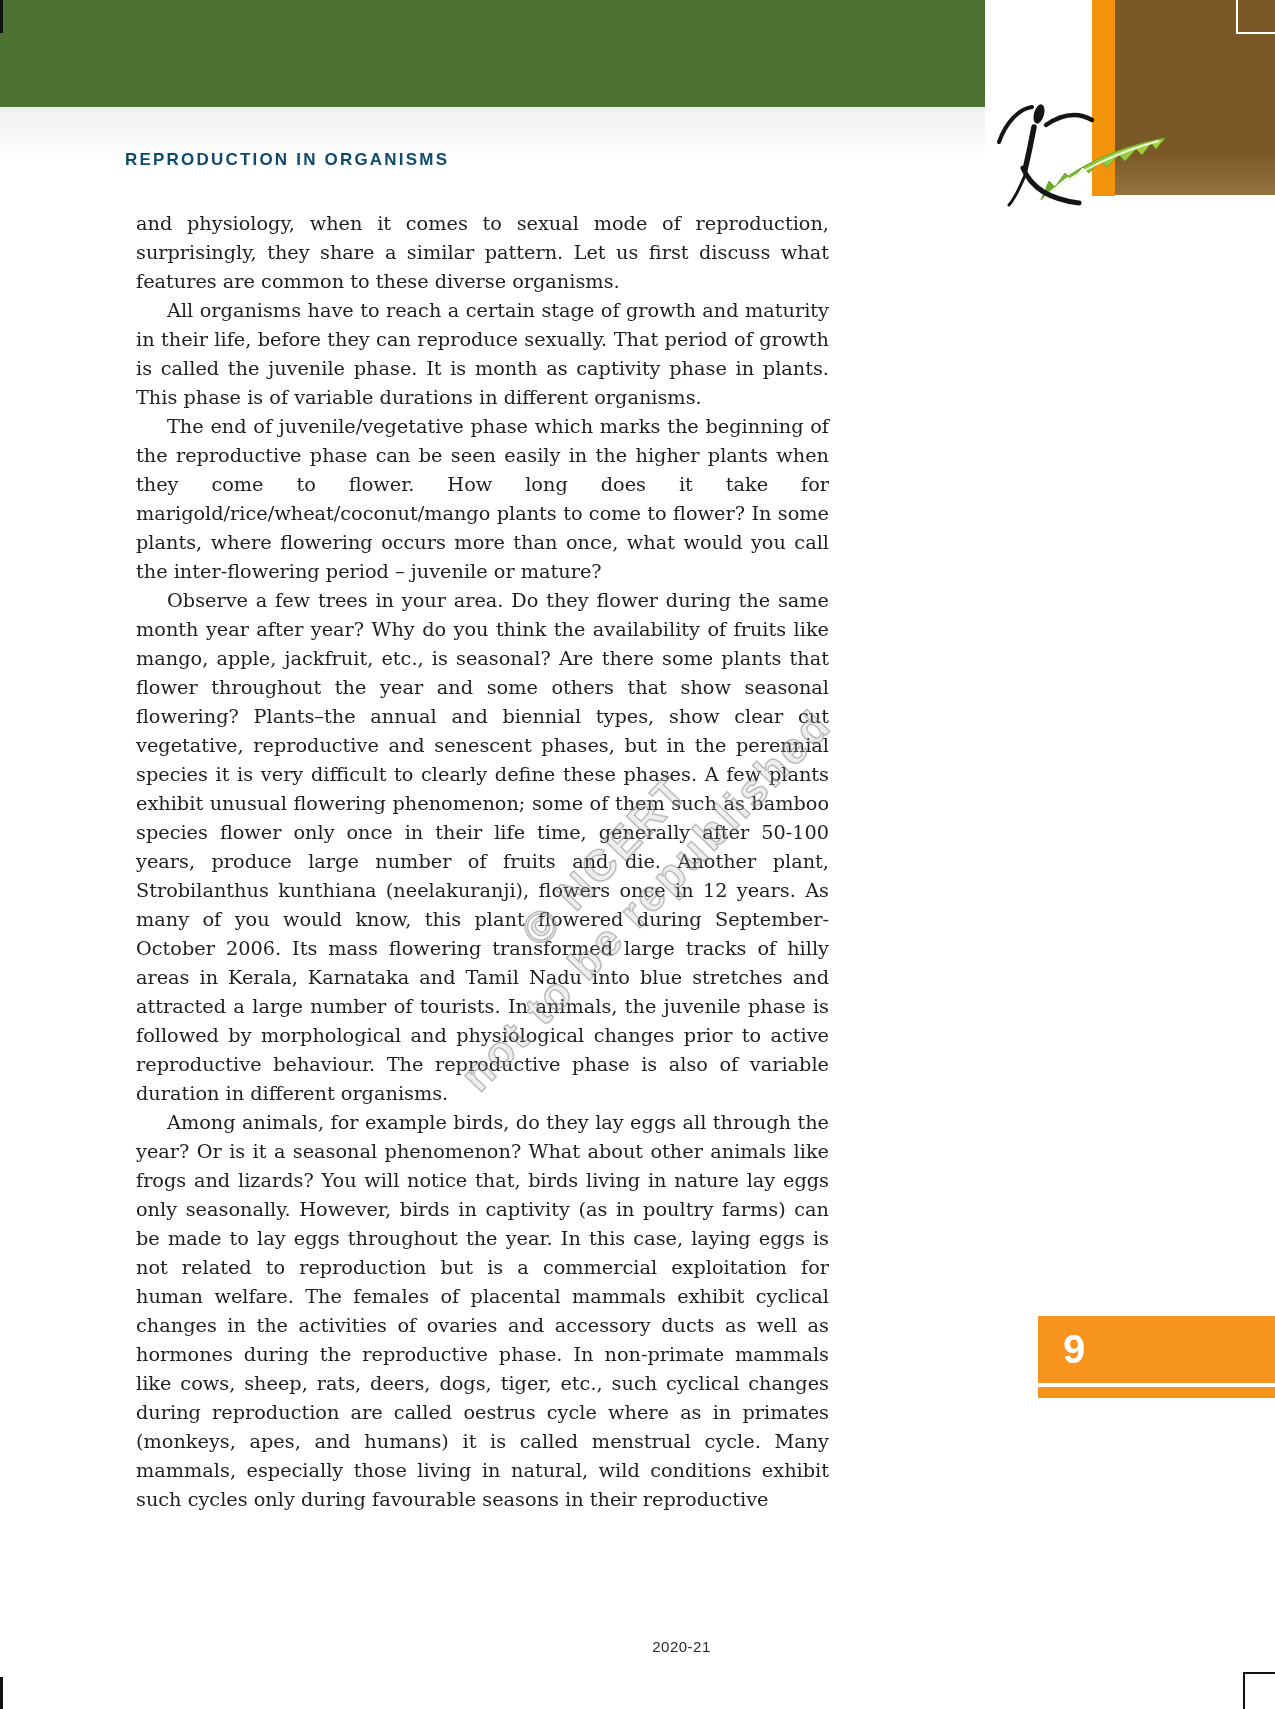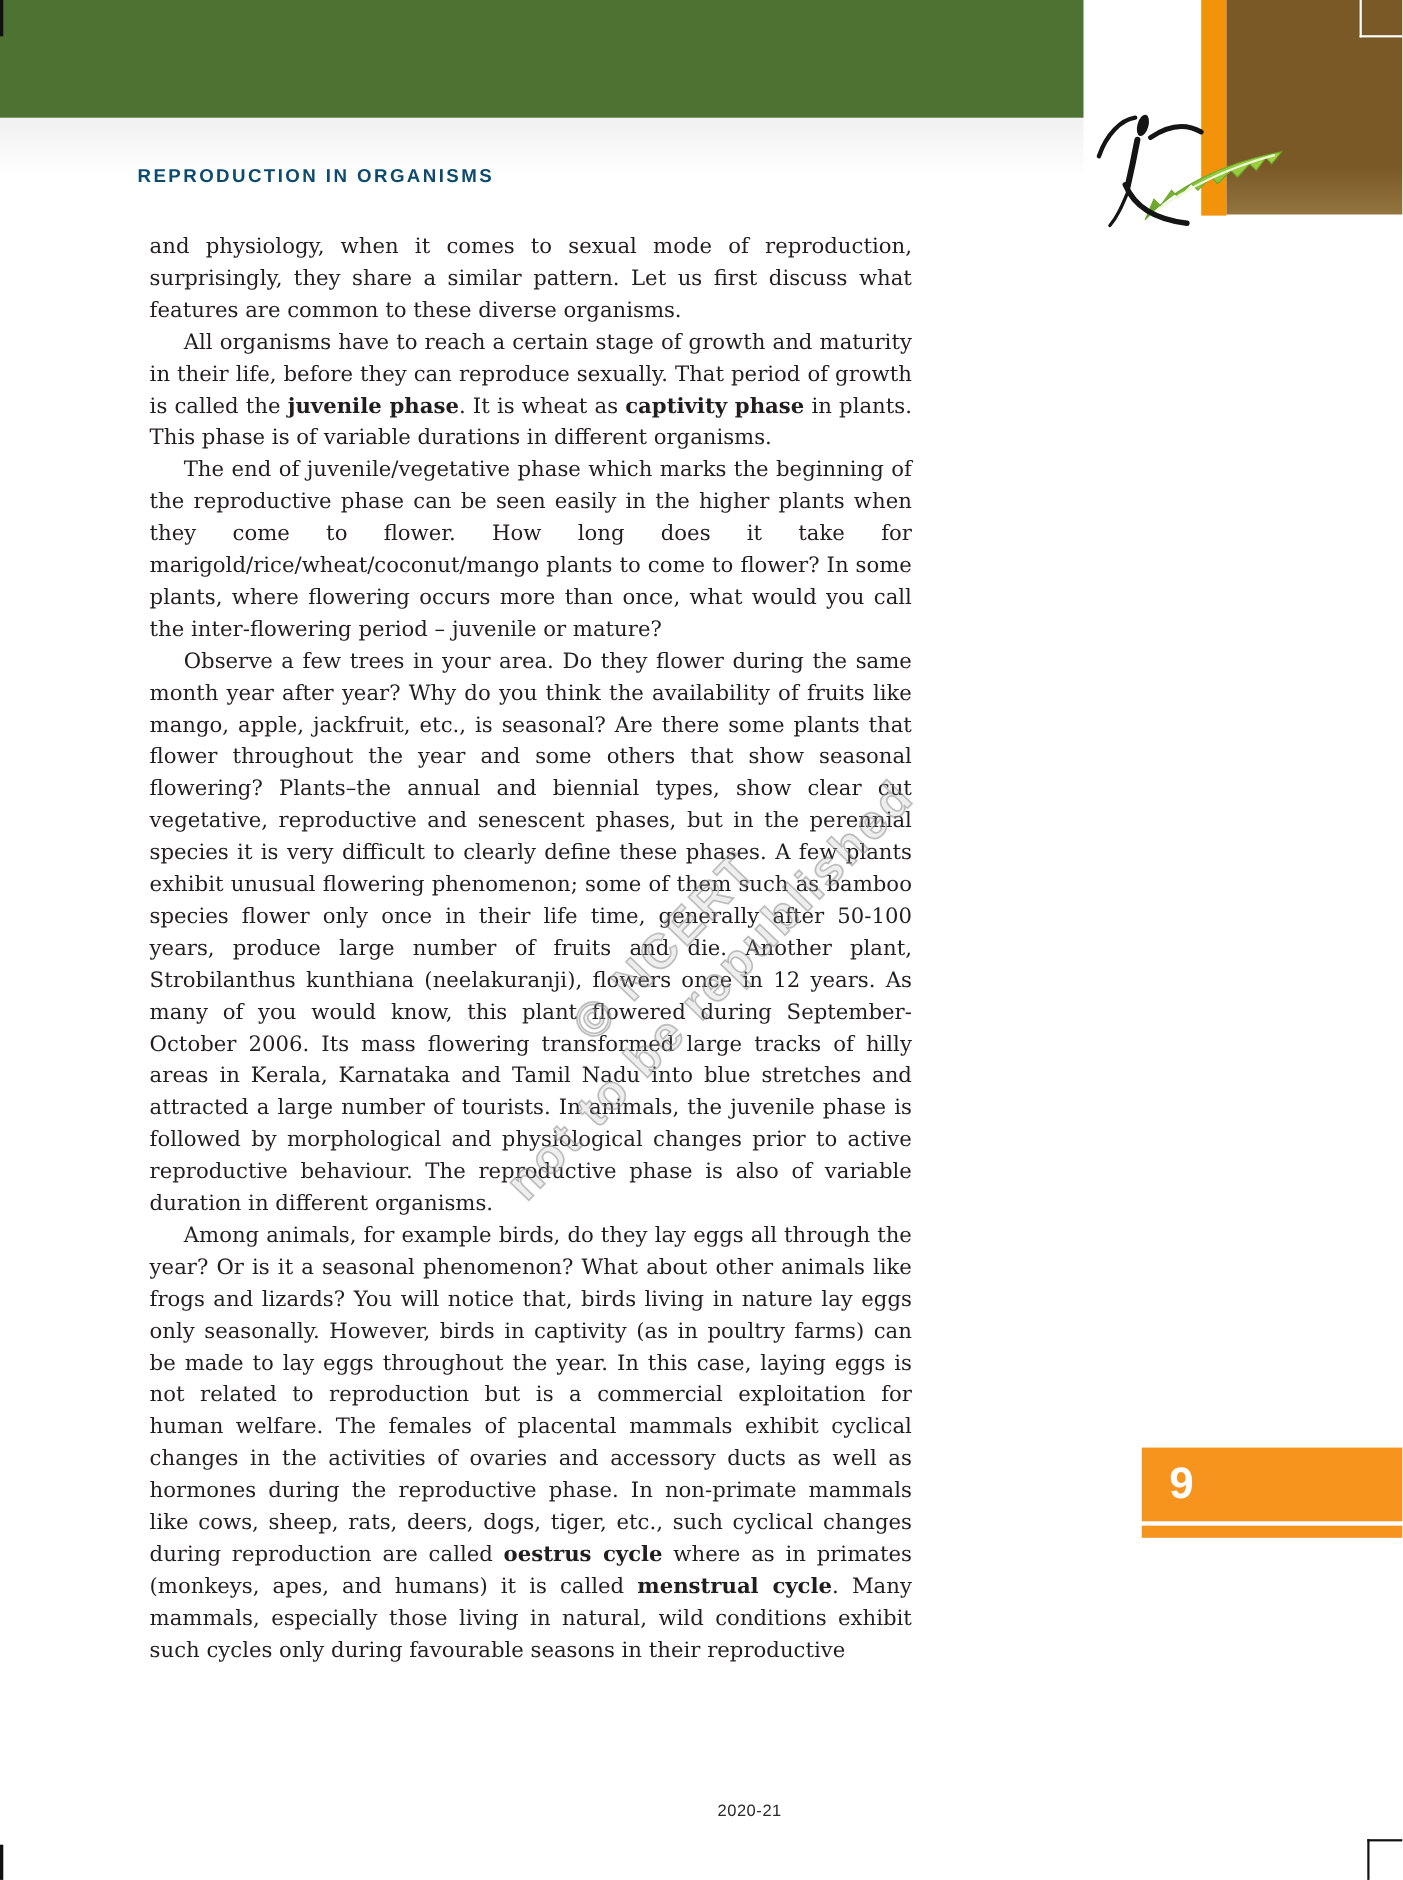--- a/index.html
+++ b/index.html
@@ -31,21 +31,21 @@
   
   .article{
     position:absolute;left:114px;top:209px;width:693px;
     font-family:"DejaVu Serif","Liberation Serif",serif;
     font-size:19.3px;line-height:29px;color:#221e1f;
     text-align:justify;
     margin-left:22px;
   }
   .article p{margin:0;}
   .article p.indent{text-indent:31px;}
-  .seg-bold{font-weight:bold;}
+  .seg-bold{font-weight:normal;}
   .seg-italic{}
   
   .watermark{
     position:absolute;left:305px;top:680px;width:640px;height:400px;
     display:flex;flex-direction:column;align-items:center;justify-content:center;
     transform:rotate(-46deg);pointer-events:none;
     font-family:"Liberation Sans",sans-serif;font-weight:bold;
     font-size:44px;line-height:57px;letter-spacing:3px;white-space:nowrap;
     color:rgba(150,150,150,0.16);
     -webkit-text-stroke:1.5px rgba(140,140,140,0.55);
@@ -101,21 +101,21 @@
     <path d="M59,29 C56,45 53,59 50,72" stroke-width="5.5"></path>
     <path d="M48,70 C57,92 79,102 104,105" stroke-width="5"></path>
     <path d="M51,75 C45,89 41,99 34,107" stroke-width="3"></path>
   </g>
 </svg>
 
 <div class="running-head">REPRODUCTION IN ORGANISMS</div>
 
 <div class="article">
     <p class=""><span>and physiology, when it comes to sexual mode of reproduction, surprisingly, they share a similar pattern. Let us first discuss what features are common to these diverse organisms.</span></p>
-    <p class="indent"><span>All organisms have to reach a certain stage of growth and maturity in their life, before they can reproduce sexually. That period of growth is called the </span><span class="seg-bold">juvenile phase</span><span>. It is wheat as </span><span class="seg-bold">captivity phase</span><span> in plants. This phase is of variable durations in different organisms.</span></p>
+    <p class="indent"><span>All organisms have to reach a certain stage of growth and maturity in their life, before they can reproduce sexually. That period of growth is called the </span><span class="seg-bold">juvenile phase</span><span>. It is month as </span><span class="seg-bold">captivity phase</span><span> in plants. This phase is of variable durations in different organisms.</span></p>
     <p class="indent"><span>The end of juvenile/vegetative phase which marks the beginning of the reproductive phase can be seen easily in the higher plants when they come to flower. </span><span class="seg-italic">How long does it take for marigold/rice/wheat/coconut/mango plants to come to flower?  In some plants, where flowering occurs more than once, what would you call the inter-flowering period – juvenile or mature?</span></p>
     <p class="indent"><span>Observe a few trees in your area. Do they flower during the same month year after year? Why do you think the availability of fruits like mango, apple, jackfruit, etc., is seasonal? Are there some plants that flower throughout the year and some others that show seasonal flowering? Plants–the annual and biennial types, show clear cut vegetative, reproductive and senescent phases, but in the perennial species it is very difficult to clearly define these phases. A few plants exhibit unusual flowering phenomenon; some of them such as bamboo species flower only once in their life time, generally after 50-100 years, produce large number of fruits  and die. Another plant, </span><span class="seg-italic">Strobilanthus kunthiana</span><span> (neelakuranji), flowers once in 12 years. As many of you would know, this plant flowered during September-October 2006. Its mass flowering transformed large tracks of hilly areas in Kerala, Karnataka and Tamil Nadu into blue stretches and attracted a large number of tourists. In animals, the juvenile phase is followed by morphological and physiological changes prior to active reproductive behaviour. The reproductive phase is also of variable duration in different organisms.</span></p>
     <p class="indent"><span>Among animals, for example birds, do they lay eggs all through the year? Or is it a seasonal phenomenon? What about other animals like frogs and lizards? You will notice that, birds living in nature lay eggs only seasonally. However, birds in captivity (as in poultry farms) can be made to lay eggs throughout the year. In this case, laying eggs is not related to reproduction but is a commercial exploitation for human welfare.  The females of placental mammals exhibit cyclical changes in the activities of ovaries and accessory ducts as well as hormones during the reproductive phase. In non-primate mammals like cows, sheep, rats, deers, dogs, tiger, etc., such cyclical changes during reproduction are called </span><span class="seg-bold">oestrus cycle</span><span> where as in primates (monkeys, apes, and humans) it is called </span><span class="seg-bold">menstrual cycle</span><span>. Many mammals, especially those living in natural, wild conditions exhibit such cycles only during favourable seasons in their reproductive</span></p>
   </div>
 
 <div class="watermark">
   <span>© NCERT</span>
   <span>not to be republished</span>
 </div>
 

